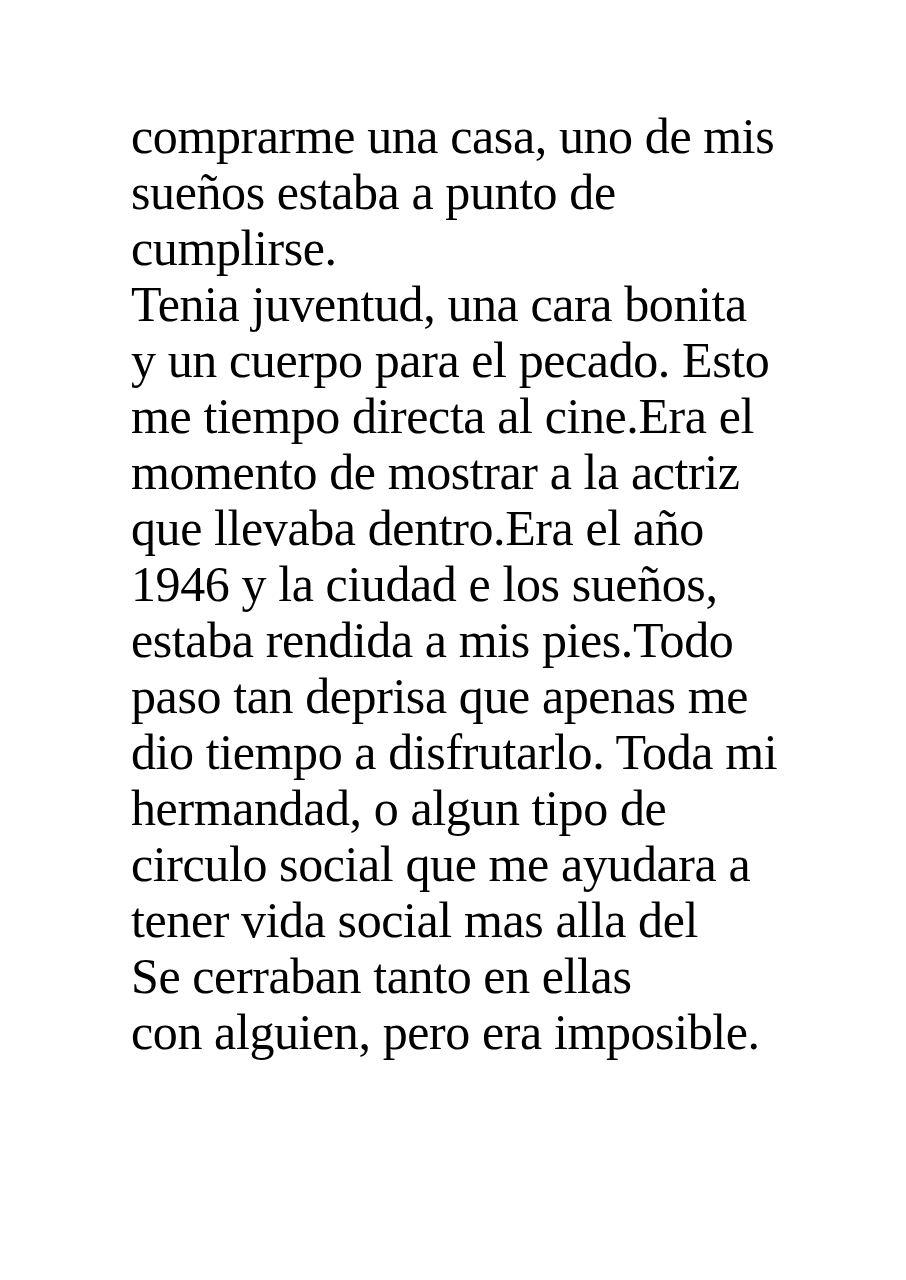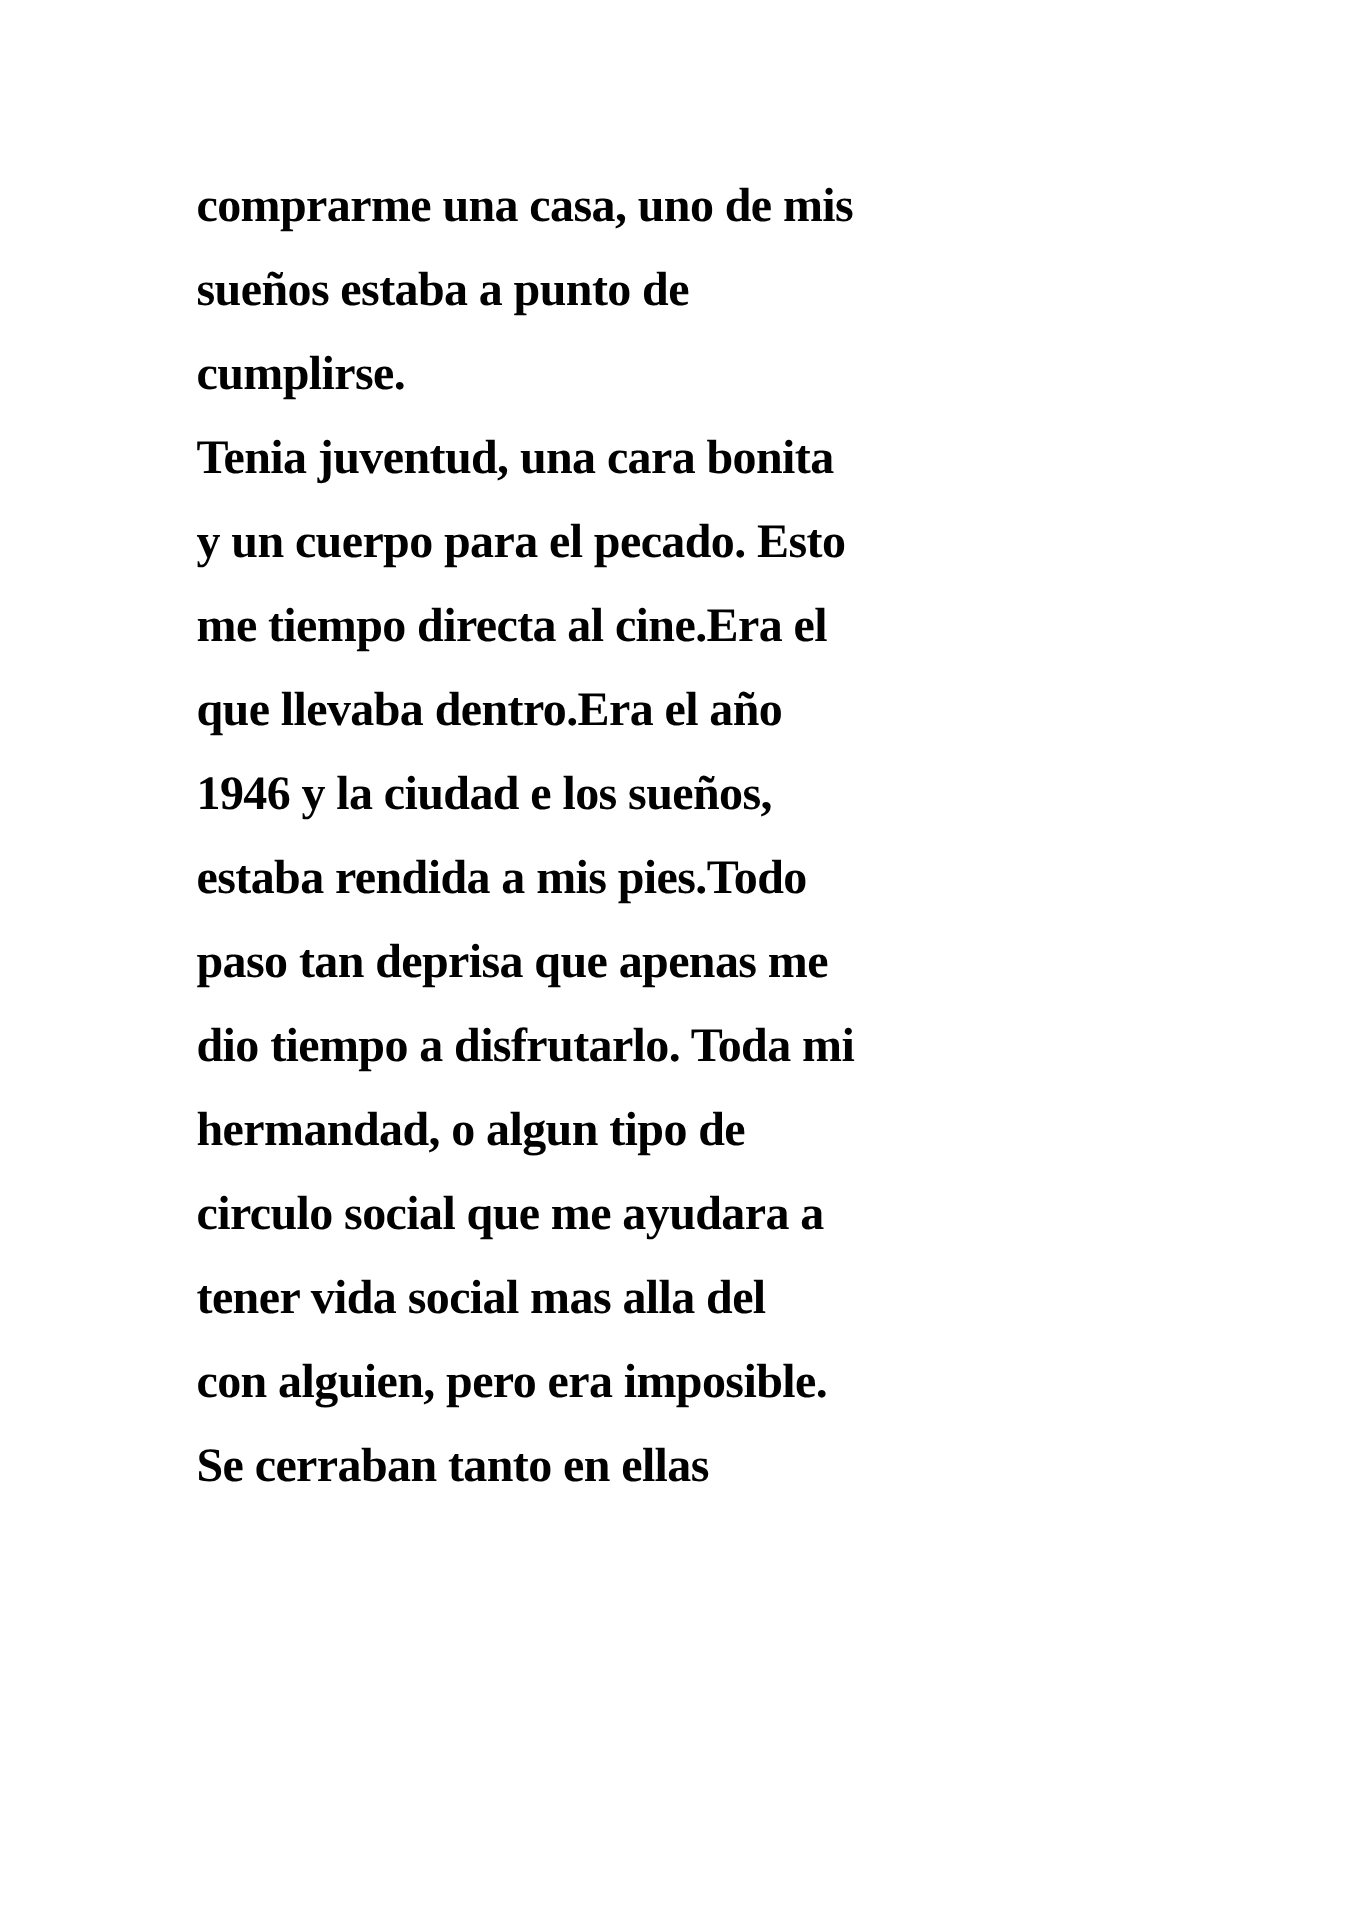--- a/index.html
+++ b/index.html
@@ -23,42 +23,43 @@
     background: #ffffff;
   }
   .text-block {
     position: absolute;
     top: 108px;
     left: 131px;
     width: 690px;
     color: #000000;
   }
   .line {
-    font-size: 32px;
+    font-size: 50px;
     line-height: 56px;
     letter-spacing: -0.4px;
     white-space: nowrap;
-    font-weight: 700;
+    font-weight: 400;
   }
 </style>
 </head>
 <body>
 
 <div class="page">
   <div class="text-block">
     <div class="line">comprarme una casa, uno de mis</div>
     <div class="line">sueños estaba a punto de</div>
     <div class="line">cumplirse.</div>
     <div class="line">Tenia juventud, una cara bonita</div>
     <div class="line">y un cuerpo para el pecado. Esto</div>
     <div class="line">me tiempo directa al cine.Era el</div>
+    <div class="line">momento de mostrar a la actriz</div>
     <div class="line">que llevaba dentro.Era el año</div>
     <div class="line">1946 y la ciudad e los sueños,</div>
     <div class="line">estaba rendida a mis pies.Todo</div>
     <div class="line">paso tan deprisa que apenas me</div>
     <div class="line">dio tiempo a disfrutarlo. Toda mi</div>
     <div class="line">hermandad, o algun tipo de</div>
     <div class="line">circulo social que me ayudara a</div>
     <div class="line">tener vida social mas alla del</div>
+    <div class="line">Se cerraban tanto en ellas</div>
     <div class="line">con alguien, pero era imposible.</div>
-    <div class="line">Se cerraban tanto en ellas</div>
   </div>
 </div>
 
 </body></html>

